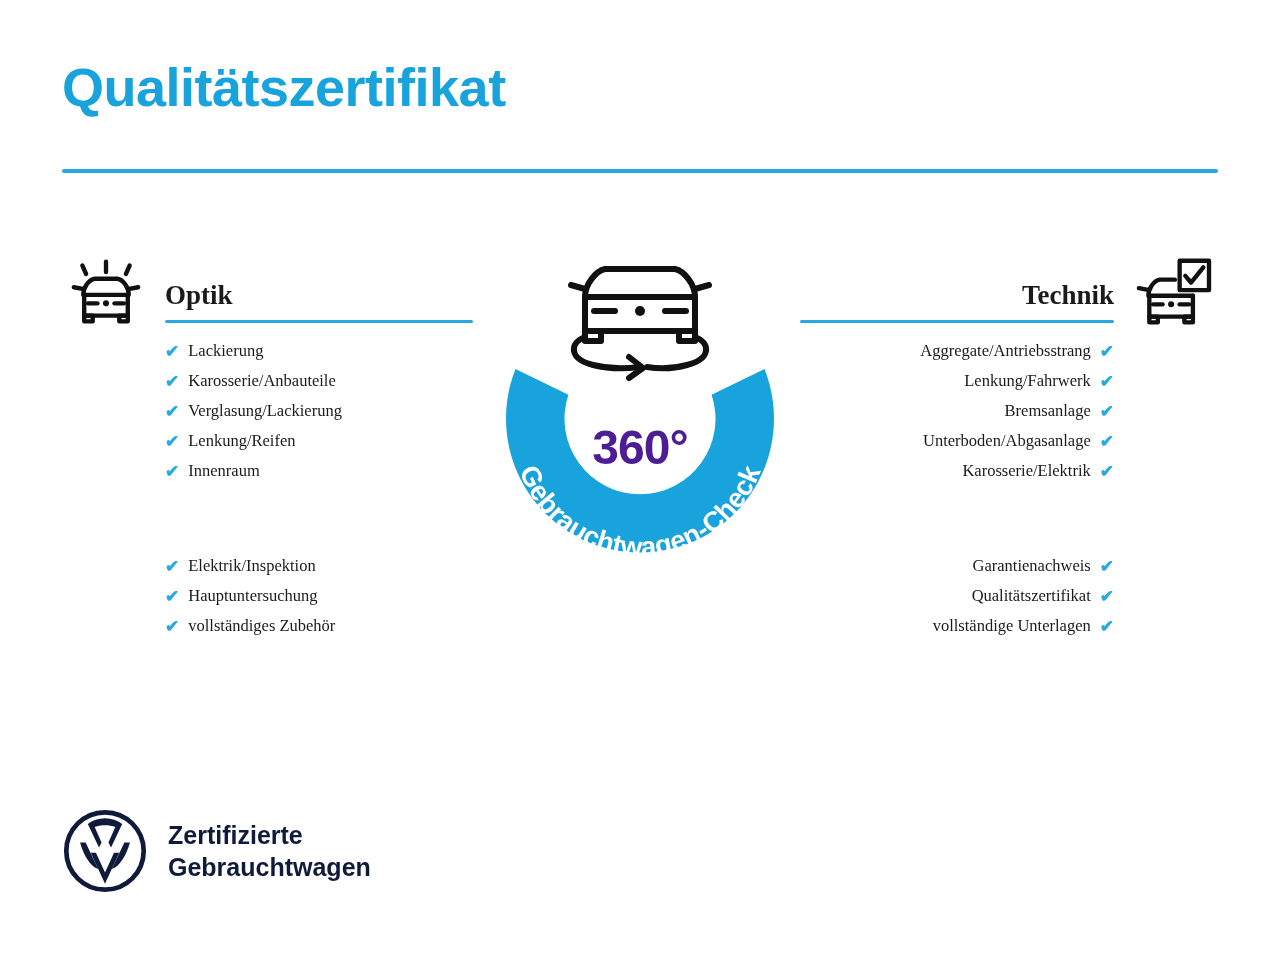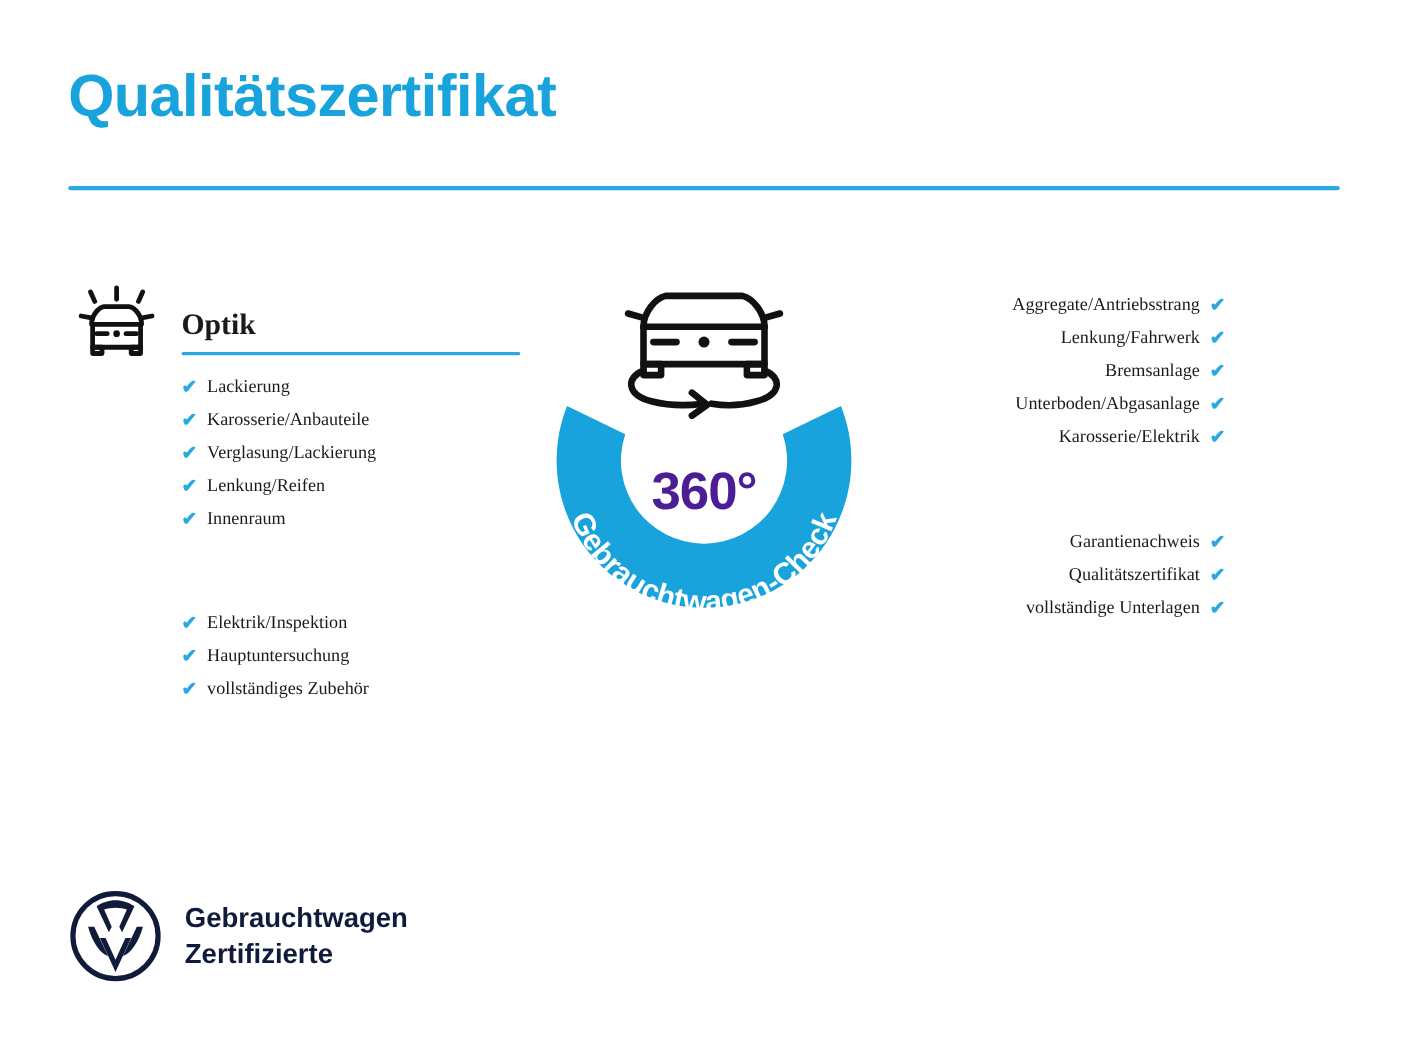--- a/index.html
+++ b/index.html
@@ -196,20 +196,39 @@
             <span>vollständiges Zubehör</span>
           </li>
       </ul>
     </div>
 
   </div>
 
   <div class="col col-right">
 
     <div class="block">
+      <div class="block-head">
+        <div class="block-icon">
+          <svg viewBox="0 0 84 76" width="80" height="72" fill="none" stroke="#111" stroke-width="4.6" stroke-linecap="round" stroke-linejoin="round">
+            <path d="M16 42 C16 34 22 26 28 25 L44 25"></path>
+            <path d="M17 42 L17 64 L26 64 L26 70 L17 70 Z"></path>
+            <path d="M63 42 L63 64 L54 64 L54 70 L63 70 Z"></path>
+            <path d="M17 42 L63 42"></path>
+            <path d="M17 64 L63 64"></path>
+            <path d="M6 34 L17 36"></path>
+            <path d="M21 51 L31 51"></path>
+              <path d="M59 51 L49 51"></path>
+            <circle cx="40" cy="51" r="3.2" fill="#111" stroke="none"></circle>
+            <rect x="49" y="5" width="31" height="31" fill="#fff"></rect>
+            <path d="M55 21 L61 28 L74 12"></path>
+          </svg>
+        </div>
+        <div class="block-title">Technik</div>
+        <div class="block-rule"></div>
+      </div>
       <ul class="items">
         <li class="item">
             <span>Aggregate/Antriebsstrang</span>
             <span class="tick">✔</span>
           </li>
         <li class="item">
             <span>Lenkung/Fahrwerk</span>
             <span class="tick">✔</span>
           </li>
         <li class="item">
@@ -283,18 +302,18 @@
     <svg class="vw-mark" viewBox="0 0 100 100">
       <circle cx="50" cy="50" r="45" fill="none" stroke="#101B3C" stroke-width="5.5"></circle>
       <path d="M50 88 L33.5 52 L39.5 52 L50 75 L60.5 52 L66.5 52 Z
                M21 40 L27.5 40 L42 71 C33 67.5 25.5 56 21 40 Z
                M79 40 L72.5 40 L58 71 C67 67.5 74.5 56 79 40 Z
                M50 12 C57.5 12 64.5 14.5 70 18.5 L57 46 L54 40 L62 22
                C58.5 20.8 54.4 20 50 20 C45.6 20 41.5 20.8 38 22 L46 40 L43 46 L30 18.5
                C35.5 14.5 42.5 12 50 12 Z" fill="#101B3C"></path>
     </svg>
     <div class="vw-text">
+      <div>Zertifizierte</div>
       <div>Gebrauchtwagen</div>
-      <div>Zertifizierte</div>
     </div>
   </div>
 
 </div>
 
 </body></html>

